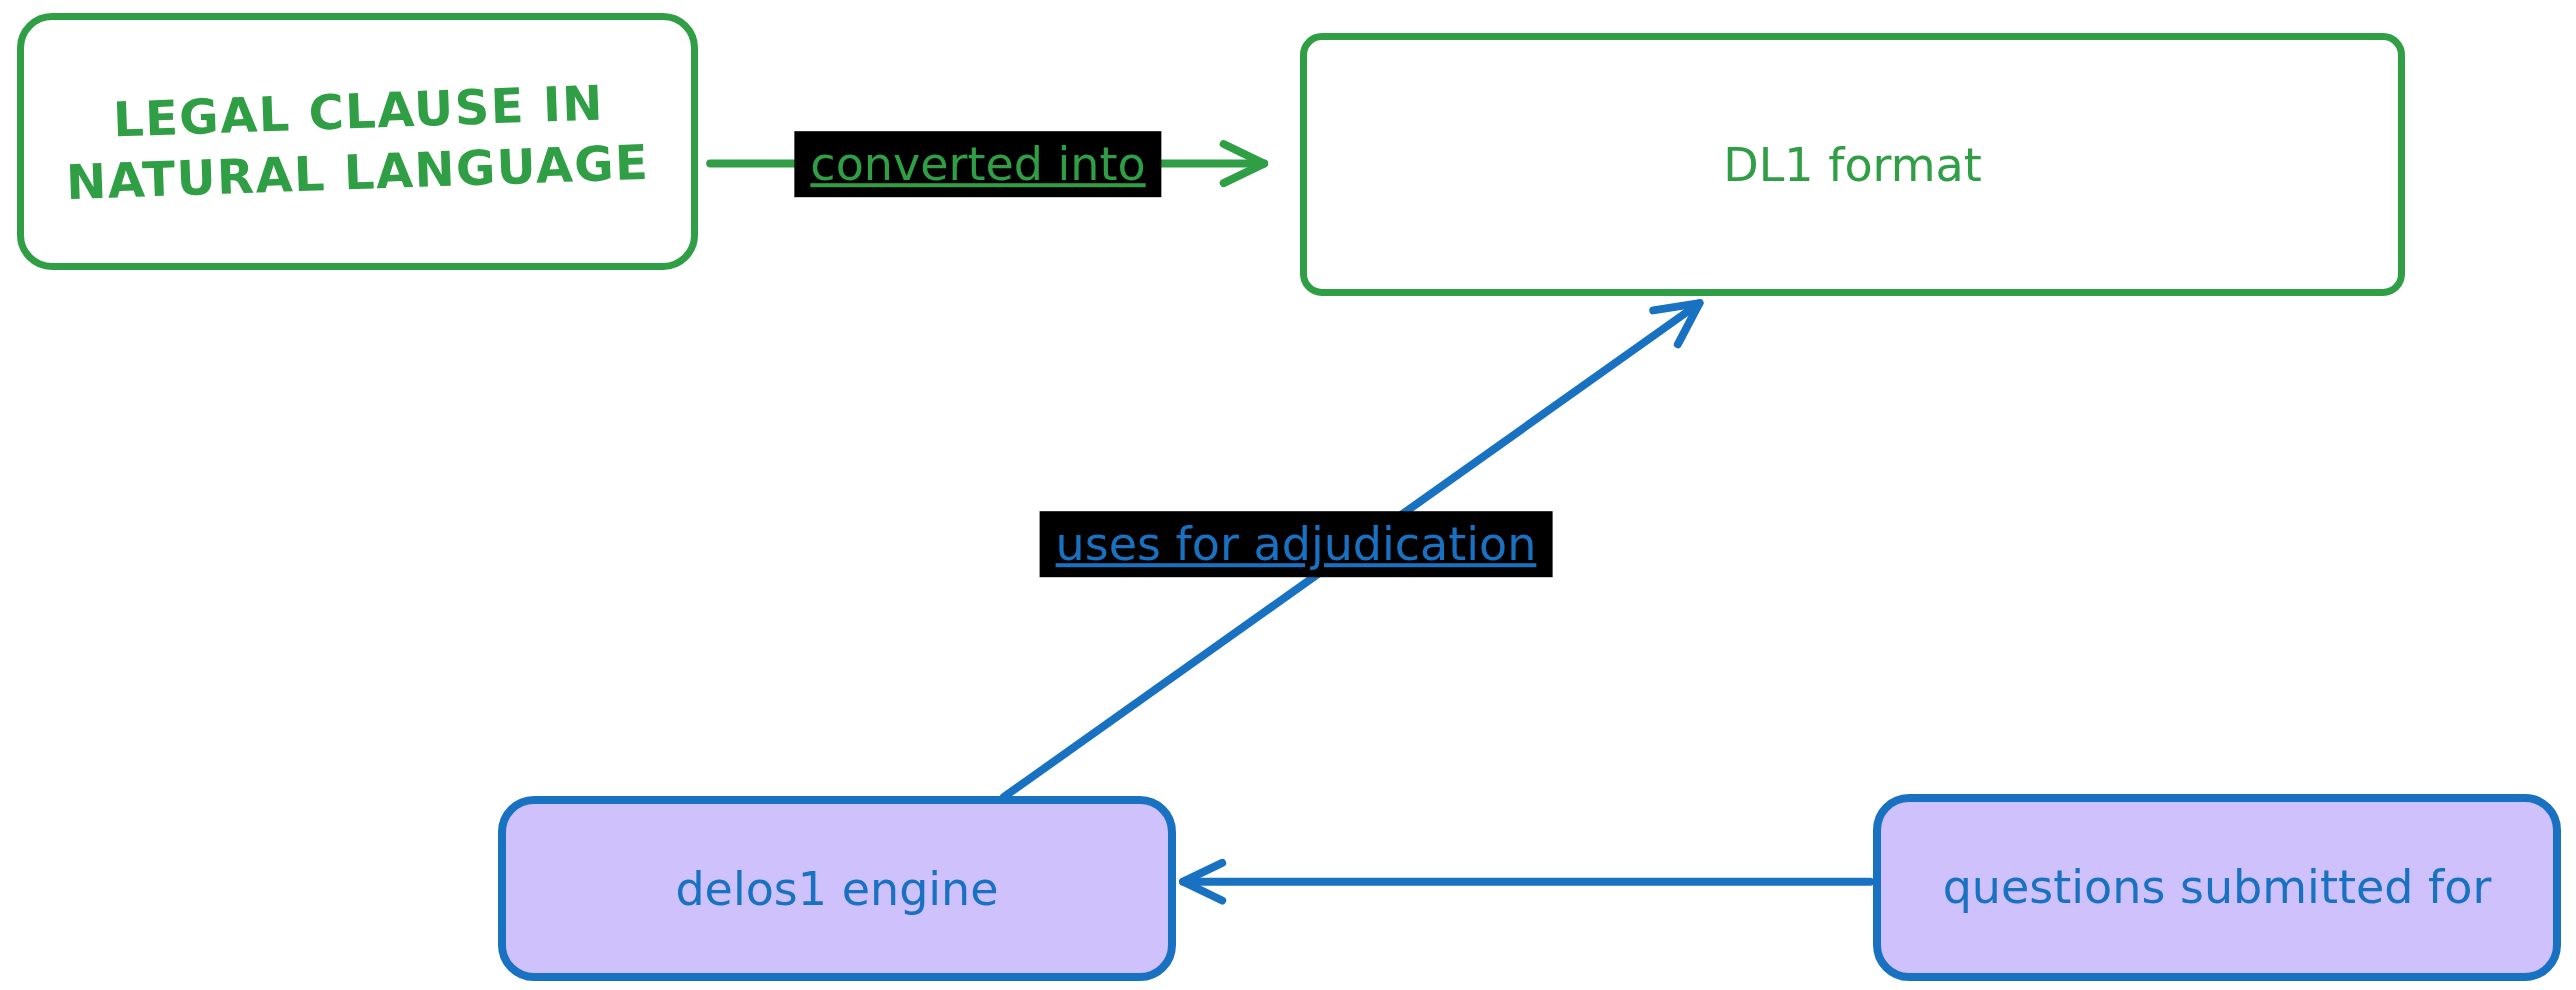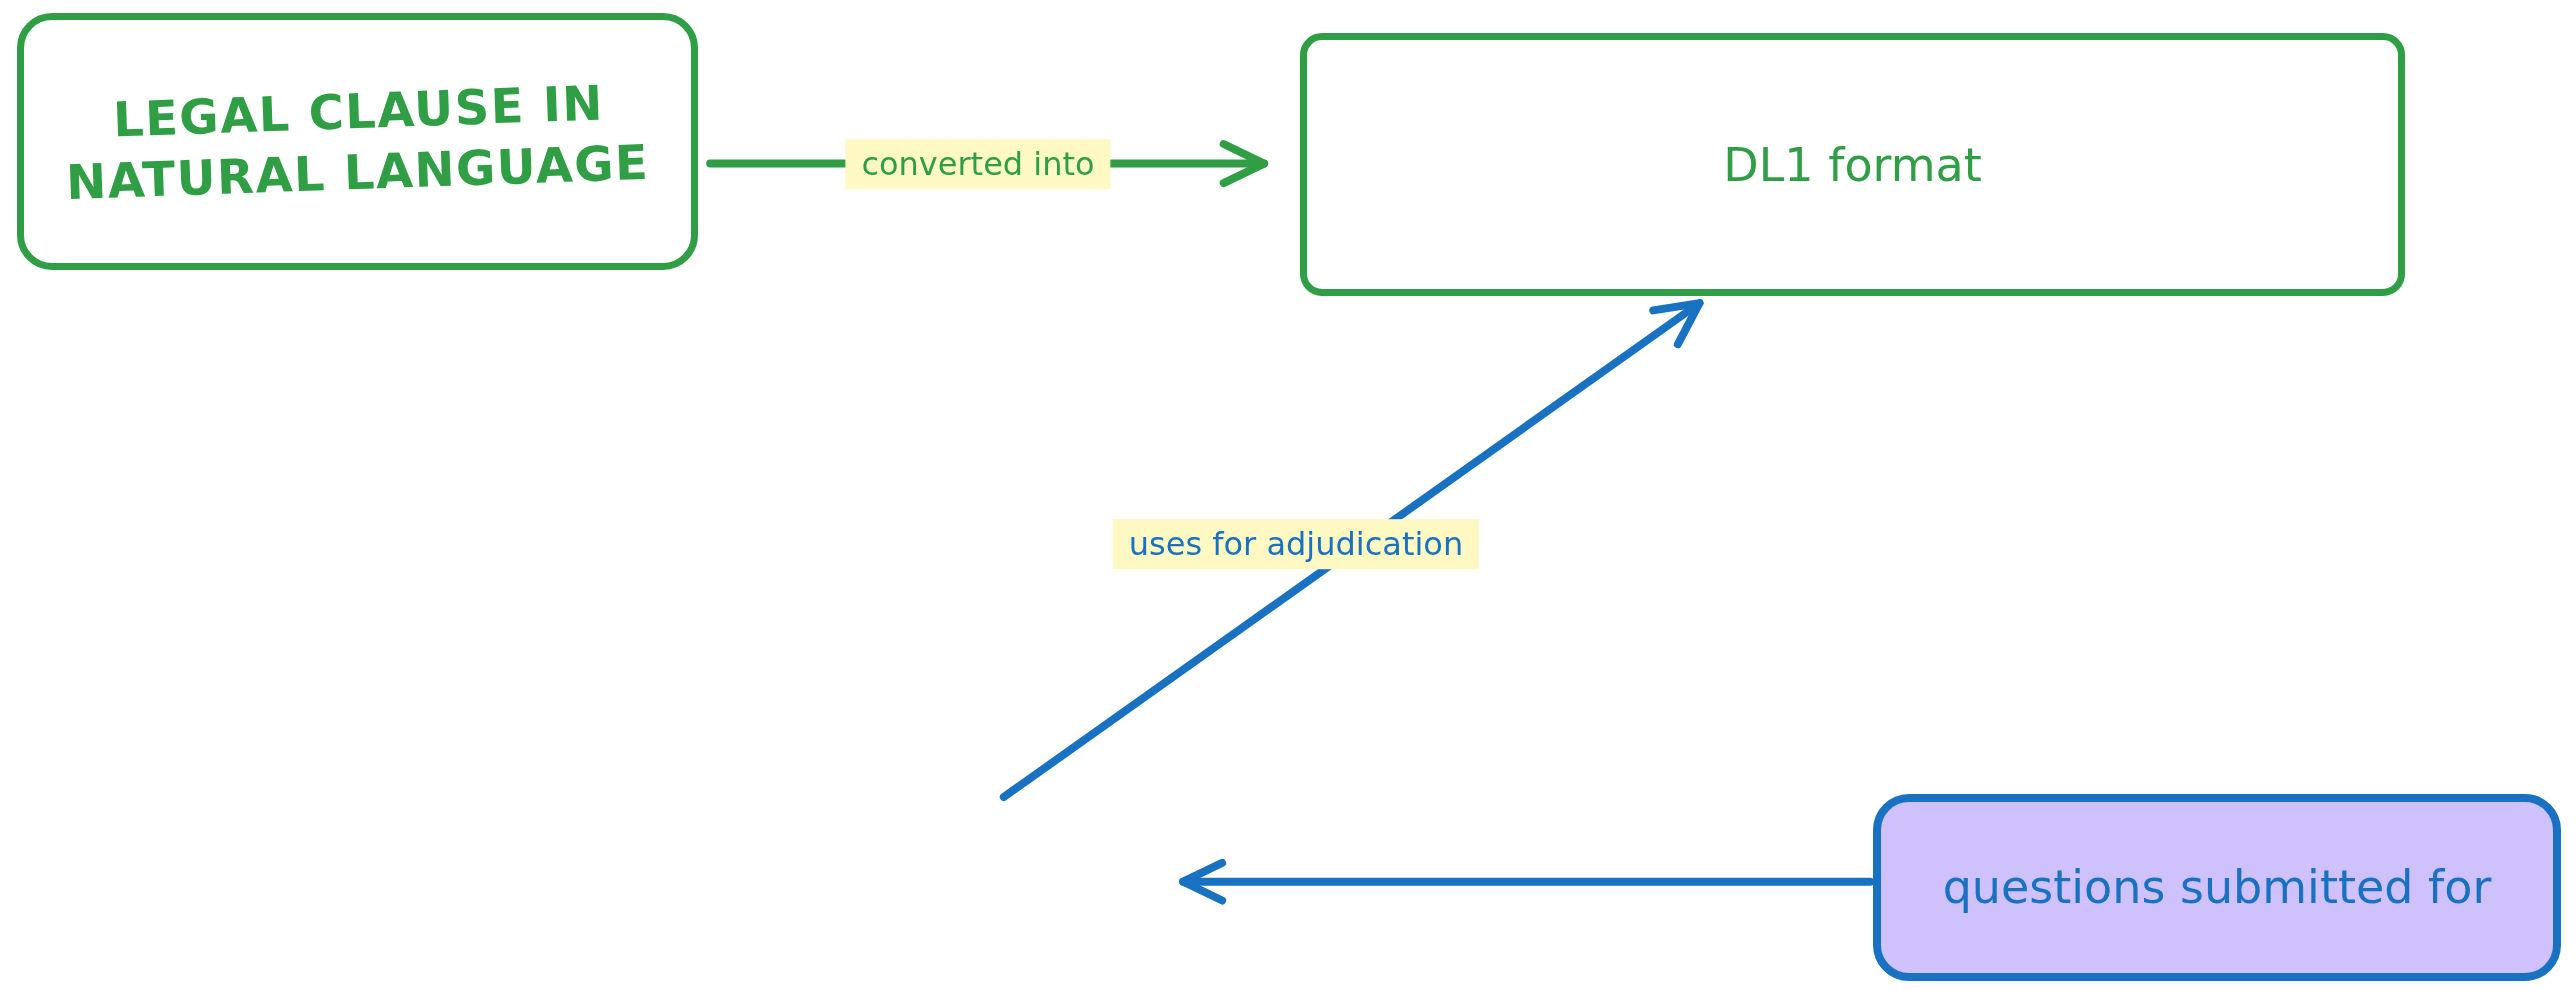--- a/index.html
+++ b/index.html
@@ -53,24 +53,25 @@
   }
   svg.arrow-layer {
     position: absolute; left: 0; top: 0;
     width: 2576px; height: 991px;
     pointer-events: none;
   }
   svg.arrow-layer .edge { pointer-events: stroke; }
   .edge-label {
     position: absolute;
     transform: translate(-50%, -50%);
-    background: #fef9c3;
+    background: #000000;
     padding: 5.8px 16px;
     white-space: nowrap;
-    font-size: 32px;
+    font-size: 46px;
+    text-decoration: underline;
   }
   #label-converted-into { left: 978px; top: 164px; color: #2f9e44; }
   #label-uses-for-adjudication { left: 1296px; top: 544px; color: #1971c2; }
 </style>
 </head>
 <body>
 
 <div class="canvas">
 
   <svg class="arrow-layer" viewBox="0 0 3562 1370">
@@ -93,20 +94,23 @@
 
   <div class="node green-node" id="node-legal-clause">
     <span class="line">LEGAL CLAUSE IN</span>
     <span class="line">NATURAL LANGUAGE</span>
   </div>
 
   <div class="node green-node" id="node-dl1-format">
     <span>DL1 format</span>
   </div>
 
+  <div class="node purple-node" id="node-delos1-engine">
+    <span>delos1 engine</span>
+  </div>
 
   <div class="node purple-node" id="node-questions">
     <span>questions submitted for</span>
   </div>
 
   <div class="edge-label" id="label-converted-into">converted into</div>
   <div class="edge-label" id="label-uses-for-adjudication">uses for adjudication</div>
 
 </div>
 

